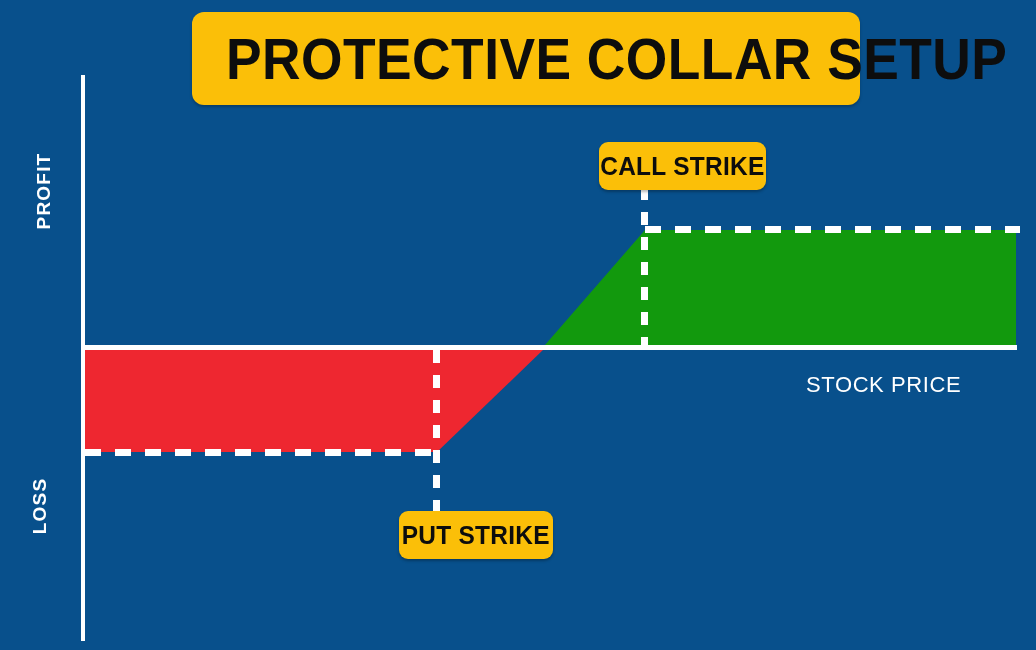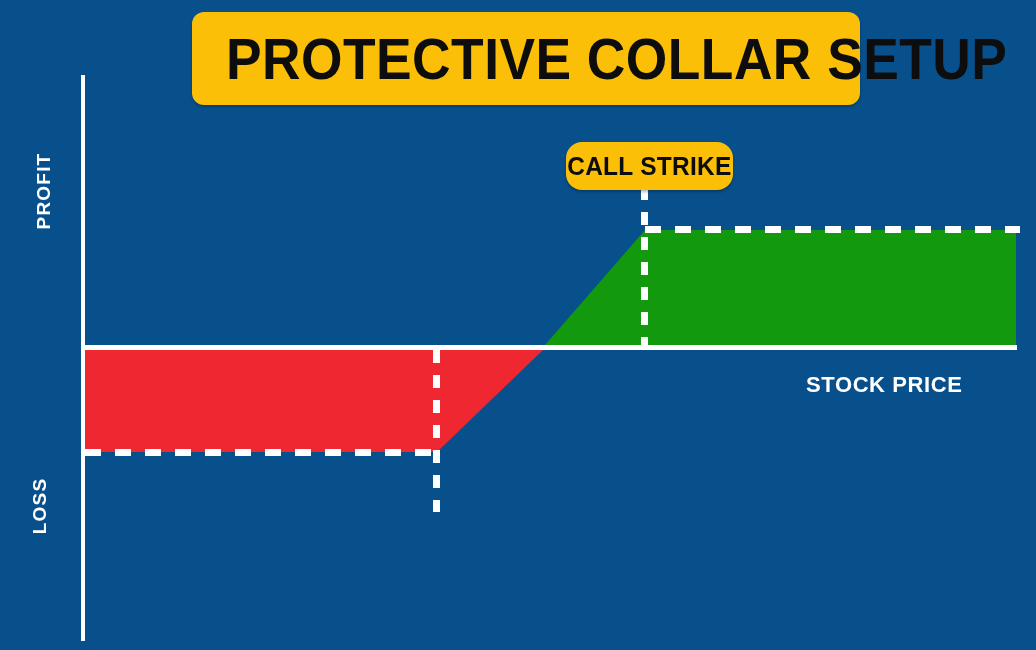--- a/index.html
+++ b/index.html
@@ -81,21 +81,21 @@
     width: 100px;
     text-align: center;
     transform: rotate(-90deg);
   }
   .x-label {
     position: absolute;
     left: 806px;
     top: 372px;
     color: #ffffff;
     font-size: 22px;
-    font-weight: 700;
+    font-weight: 400;
     letter-spacing: 0.6px;
     white-space: nowrap;
   }
 
   
   .payoff-svg {
     position: absolute;
     left: 0;
     top: 0;
     width: 1036px;
@@ -125,25 +125,26 @@
   }
   #call-strike-line { left: 641px; top: 187px; height: 161px; }
   #put-strike-line  { left: 433px; top: 350px; height: 162px; }
   #max-profit-line  { left: 645px; top: 226px; width: 375px; }
   #max-loss-line    { left: 85px;  top: 449px; width: 352px; }
 
   
   .pill {
     position: absolute;
     background: #fbbf08;
-    border-radius: 16px;
+    border-radius: 9px;
     display: flex;
     align-items: center;
     justify-content: center;
     box-shadow: 0 2px 3px rgba(0,0,0,0.28);
+    margin-left: 33px;
   }
   .pill span {
     color: #0d0d0d;
     font-family: "Liberation Sans Narrow", "Liberation Sans", sans-serif;
     font-size: 26px;
     font-weight: 700;
     letter-spacing: 0.3px;
     transform: scaleX(0.94);
     white-space: nowrap;
   }
@@ -176,14 +177,17 @@
   <div class="x-label">STOCK PRICE</div>
 
   <div class="dash-h" id="max-profit-line"></div>
   <div class="dash-h" id="max-loss-line"></div>
   <div class="dash-v" id="call-strike-line"></div>
   <div class="dash-v" id="put-strike-line"></div>
 
   <div class="pill" id="call-strike-pill">
     <span>CALL STRIKE</span>
   </div>
+  <div class="pill" id="put-strike-pill">
+    <span>PUT STRIKE</span>
+  </div>
 
 </div>
 
 </body></html>

